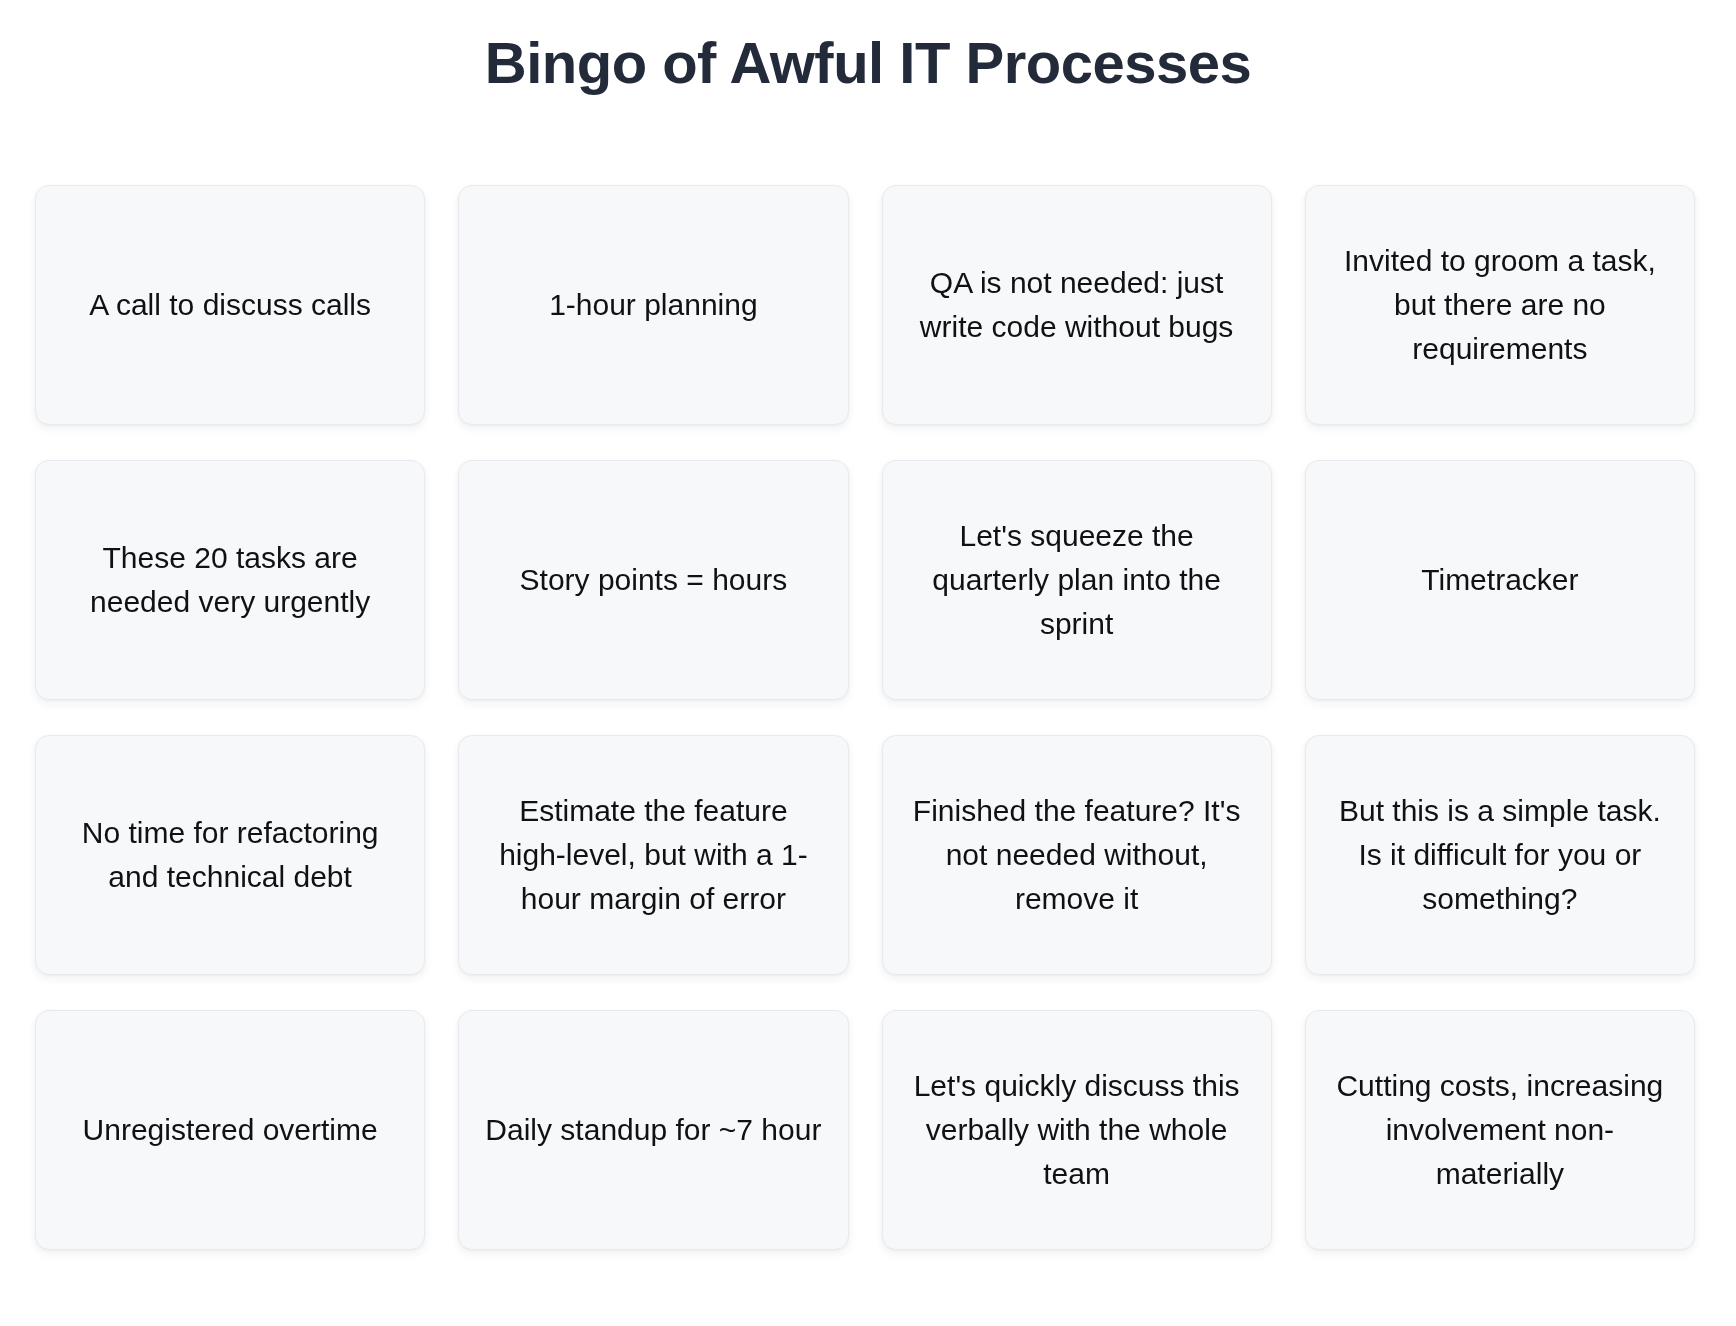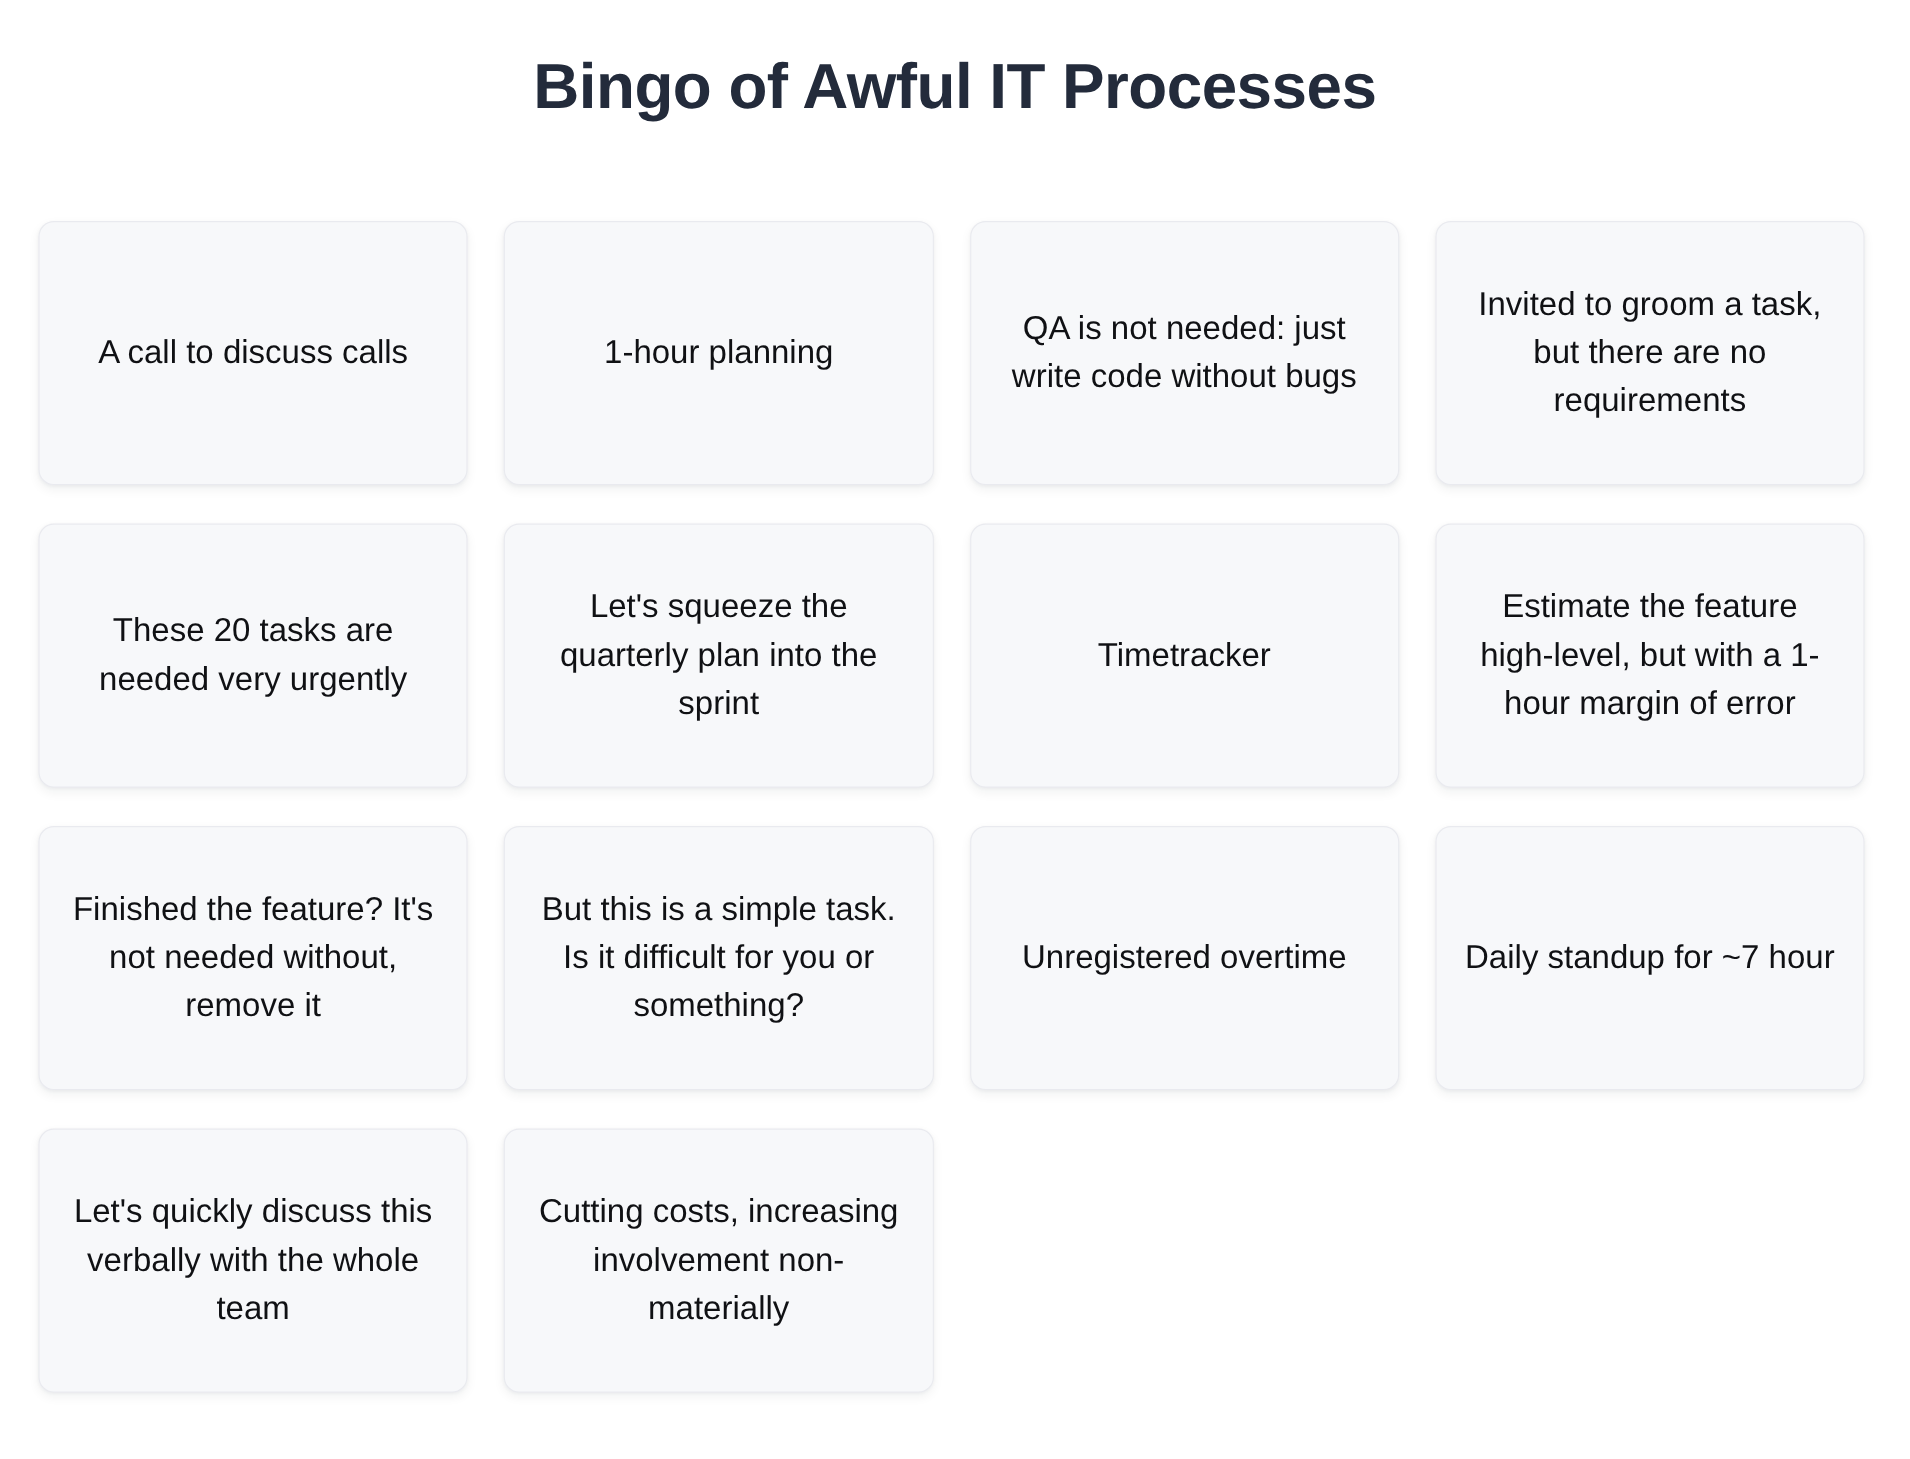--- a/index.html
+++ b/index.html
@@ -17,21 +17,21 @@
 
   .page {
     width: 1736px;
     height: 1326px;
     box-sizing: border-box;
     position: relative;
     background: #ffffff;
   }
 
   .page-title {
-    margin: 16px;
+    margin: 0;
     padding-top: 30px;
     text-align: center;
     font-size: 58px;
     line-height: 1.15;
     font-weight: 700;
     letter-spacing: -0.5px;
     color: #232b3b;
     font-family: "Liberation Sans", sans-serif;
   }
 
@@ -94,29 +94,35 @@
     </div>
 
     <div class="bingo-cell">
       <span class="bingo-cell-text">Invited to groom a task, but there are no requirements</span>
     </div>
 
     <div class="bingo-cell">
       <span class="bingo-cell-text">These 20 tasks are needed very urgently</span>
     </div>
 
+    <div class="bingo-cell">
+      <span class="bingo-cell-text">Story points = hours</span>
+    </div>
 
     <div class="bingo-cell">
       <span class="bingo-cell-text">Let's squeeze the quarterly plan into the sprint</span>
     </div>
 
     <div class="bingo-cell">
       <span class="bingo-cell-text">Timetracker</span>
     </div>
 
+    <div class="bingo-cell">
+      <span class="bingo-cell-text">No time for refactoring and technical debt</span>
+    </div>
 
     <div class="bingo-cell">
       <span class="bingo-cell-text">Estimate the feature high-level, but with a 1-hour margin of error</span>
     </div>
 
     <div class="bingo-cell">
       <span class="bingo-cell-text">Finished the feature? It's not needed without, remove it</span>
     </div>
 
     <div class="bingo-cell">

